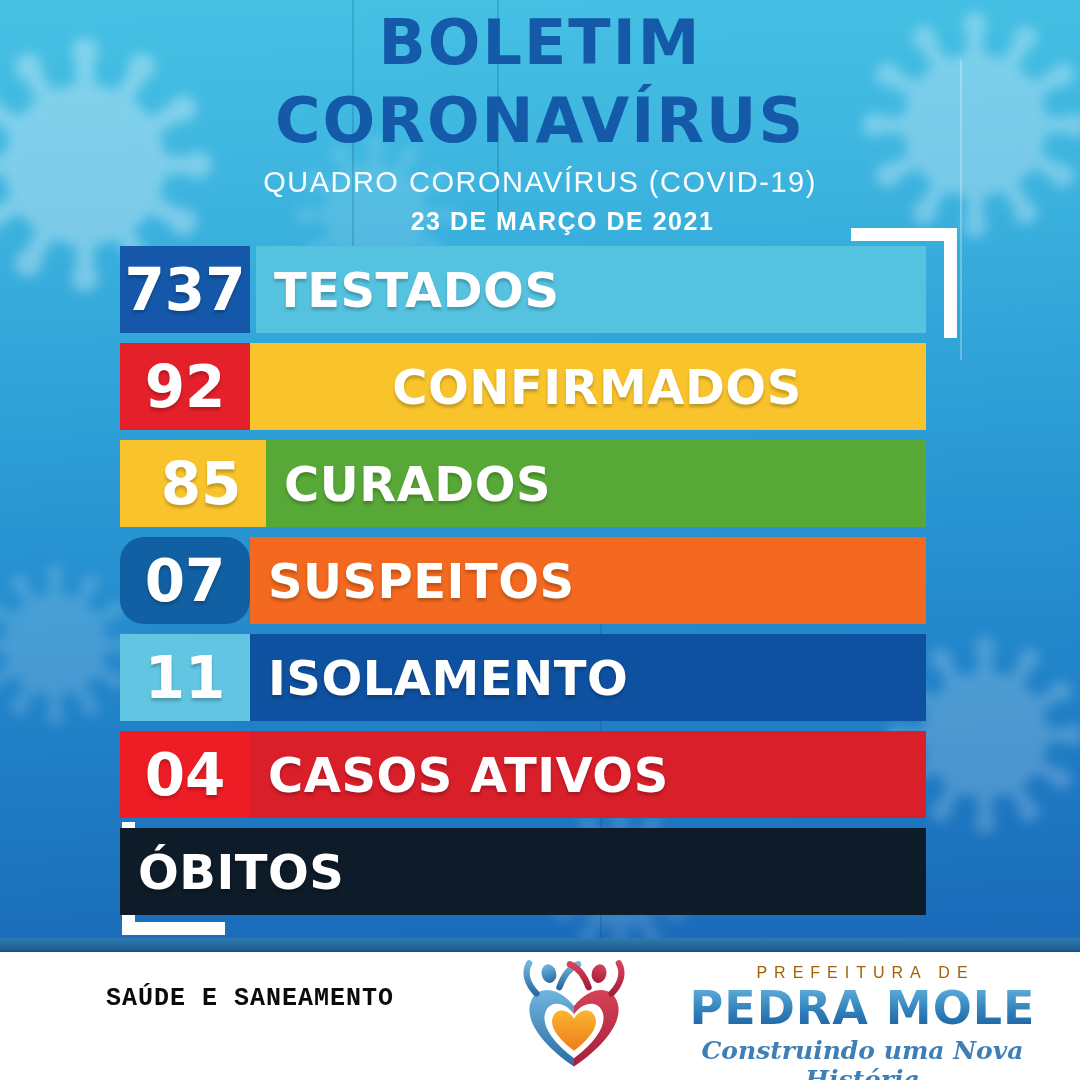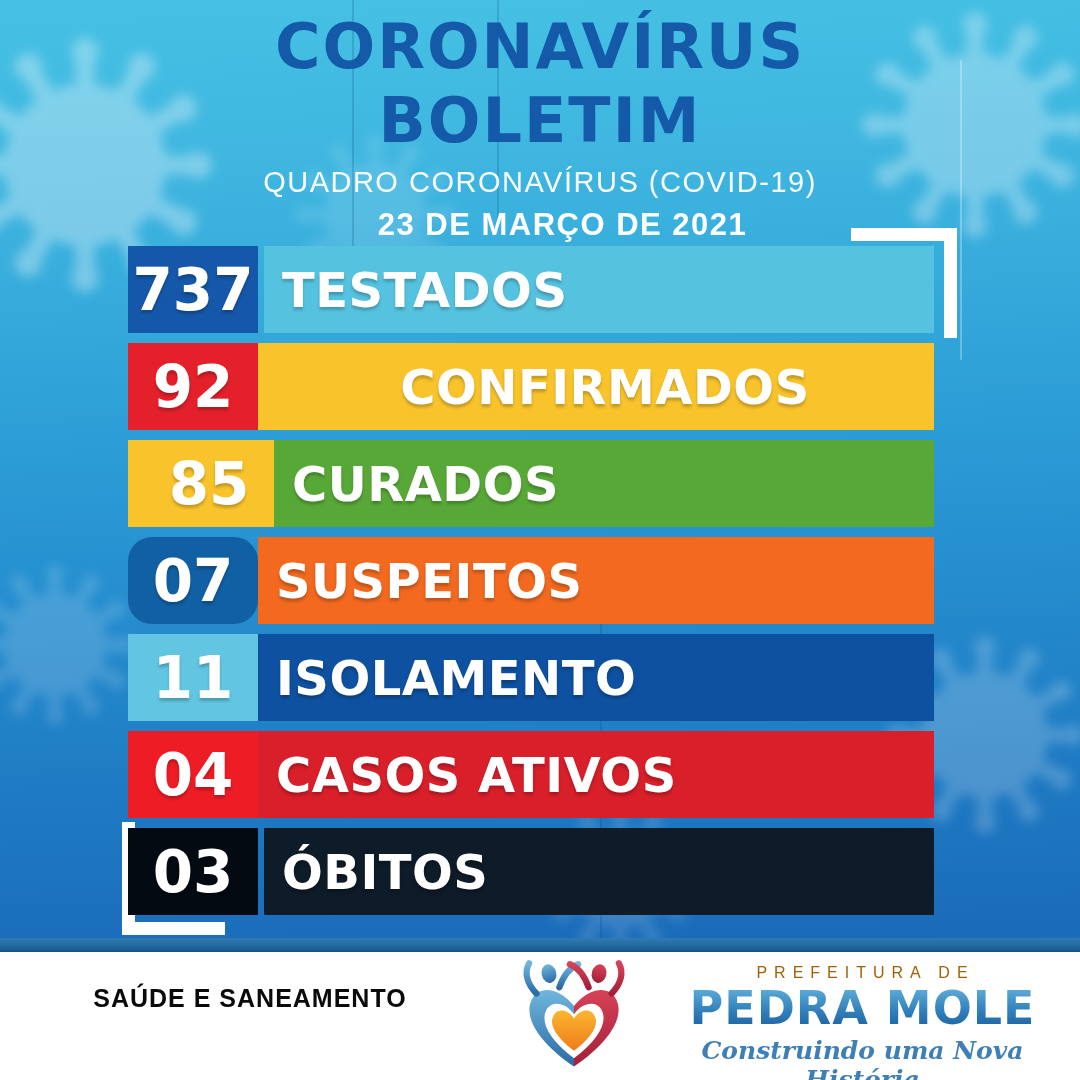--- a/index.html
+++ b/index.html
@@ -11,45 +11,45 @@
   .crease{position:absolute;width:2px;border-radius:2px;}
   .crease.dark{background:rgba(8,60,100,.18);}
   .crease.light{background:rgba(255,255,255,.28);}
 
   
   .hdr{position:absolute;left:0;top:0;width:1080px;text-align:center;color:#fff;}
   .title{color:#155aa8;font-weight:800;font-size:62px;letter-spacing:2px;line-height:1.0;}
   .title.l1{margin-top:12px;}
   .title.l2{margin-top:16px;}
   .subtitle{font-family:"Liberation Sans",sans-serif;font-size:29px;font-weight:400;letter-spacing:1.5px;margin-top:14px;opacity:.97;}
-  .date{font-family:"Liberation Sans",sans-serif;font-size:31px;font-weight:700;letter-spacing:1.5px;margin-top:8px;margin-left:45px;}
+  .date{font-family:"Liberation Sans",sans-serif;font-size:25px;font-weight:700;letter-spacing:1.5px;margin-top:8px;margin-left:45px;}
 
   
   .bracket{position:absolute;}
   .bracket.tr{left:851px;top:228px;width:93px;height:97px;border-top:13px solid #fff;border-right:13px solid #fff;}
   .bracket.bl{left:122px;top:822px;width:90px;height:100px;border-left:13px solid #fff;border-bottom:13px solid #fff;}
 
   
-  .stats{position:absolute;left:128px;top:246px;width:806px;}
+  .stats{position:absolute;left:120px;top:246px;width:806px;}
   .row{display:flex;height:87px;margin-bottom:10px;}
   .num{width:130px;flex:0 0 130px;display:flex;align-items:center;justify-content:center;
        color:#fff;font-size:58px;font-weight:800;text-shadow:0 3px 3px rgba(0,0,0,.22);}
   .row.gapped .num{margin-right:6px;}
   .bar{flex:1;display:flex;align-items:center;}
   .bar .lbl{padding-left:18px;color:#fff;font-size:48px;font-weight:800;letter-spacing:.5px;
             text-shadow:0 3px 3px rgba(0,0,0,.22);white-space:nowrap;}
 
   
   .strip{position:absolute;left:0;top:938px;width:1080px;height:14px;
          background:linear-gradient(180deg,#2f7cb2 0%,#1d5f95 80%,#174f80 100%);}
   .footer{position:absolute;left:0;top:952px;width:1080px;height:128px;background:#ffffff;}
   .dept{position:absolute;left:20px;top:30px;width:460px;text-align:center;color:#0a0a0a;
         font-family:"Liberation Sans",sans-serif;}
   .dept .d1{font-size:22px;font-weight:700;letter-spacing:.2px;}
-  .dept .d2{font-size:25px;font-weight:700;letter-spacing:1px;margin-top:2px;}
+  .dept .d2{font-size:25px;font-weight:700;letter-spacing:1px;margin-top:2px;font-family:Liberation Mono, monospace;}
   .logo{position:absolute;left:505px;top:2px;display:flex;align-items:flex-start;}
   .logo-mark{width:138px;height:120px;flex:0 0 138px;margin-top:4px;}
   .logo-text{text-align:center;margin-left:2px;padding-top:10px;}
   .logo-eyebrow{font-family:Liberation Sans, sans-serif;font-size:16px;font-weight:500;
                 letter-spacing:7px;color:#a16207;padding-left:6px;}
   .logo-city{font-size:46px;font-weight:800;letter-spacing:1px;line-height:1.05;margin-top:2px;color:#2a74b0;}
   @supports ((-webkit-background-clip: text) or (background-clip: text)){
     .logo-city{background:linear-gradient(180deg,#66b4de 0%,#3181bc 55%,#1b5c9b 100%);
                -webkit-background-clip:text;background-clip:text;color:transparent;}
   }
@@ -114,22 +114,22 @@
     </svg>
   <svg class="virus" viewBox="0 0 100 100" style="left:540px;top:800px;width:160px;height:160px;opacity:.14">
       <use href="#virusShape" fill="#fff"></use>
     </svg>
   <div class="crease dark" style="left:352px;top:0;height:260px"></div>
   <div class="crease dark" style="left:497px;top:0;height:230px"></div>
   <div class="crease light" style="left:960px;top:60px;height:300px"></div>
   <div class="crease dark" style="left:600px;top:620px;height:320px"></div>
 
   <div class="hdr">
+    <div class="title l1" style="color: rgb(21, 90, 168);">BOLETIM</div>
     <div class="title l2" style="color: rgb(21, 90, 168);">CORONAVÍRUS</div>
-    <div class="title l1" style="color: rgb(21, 90, 168);">BOLETIM</div>
     <div class="subtitle">QUADRO CORONAVÍRUS (COVID-19)</div>
     <div class="date">23 DE MARÇO DE 2021</div>
   </div>
 
   <div class="bracket tr"></div>
   <div class="bracket bl"></div>
 
   <div class="stats">
 
     <div class="row gapped">
@@ -168,21 +168,20 @@
     </div>
 
     <div class="row">
       <div class="num" style="background-color: rgb(238, 28, 37);">04</div>
       <div class="bar" style="background-color: rgb(216, 31, 42); align-items: center;">
         <span class="lbl">CASOS ATIVOS</span>
       </div>
     </div>
 
     <div class="row gapped">
-      <div class="num" style="background-color: rgb(3, 10, 18);">03</div>
       <div class="bar" style="background-color: rgb(14, 27, 40);">
         <span class="lbl">ÓBITOS</span>
       </div>
     </div>
 
   </div>
 
   <div class="strip"></div>
   <div class="footer">
 

